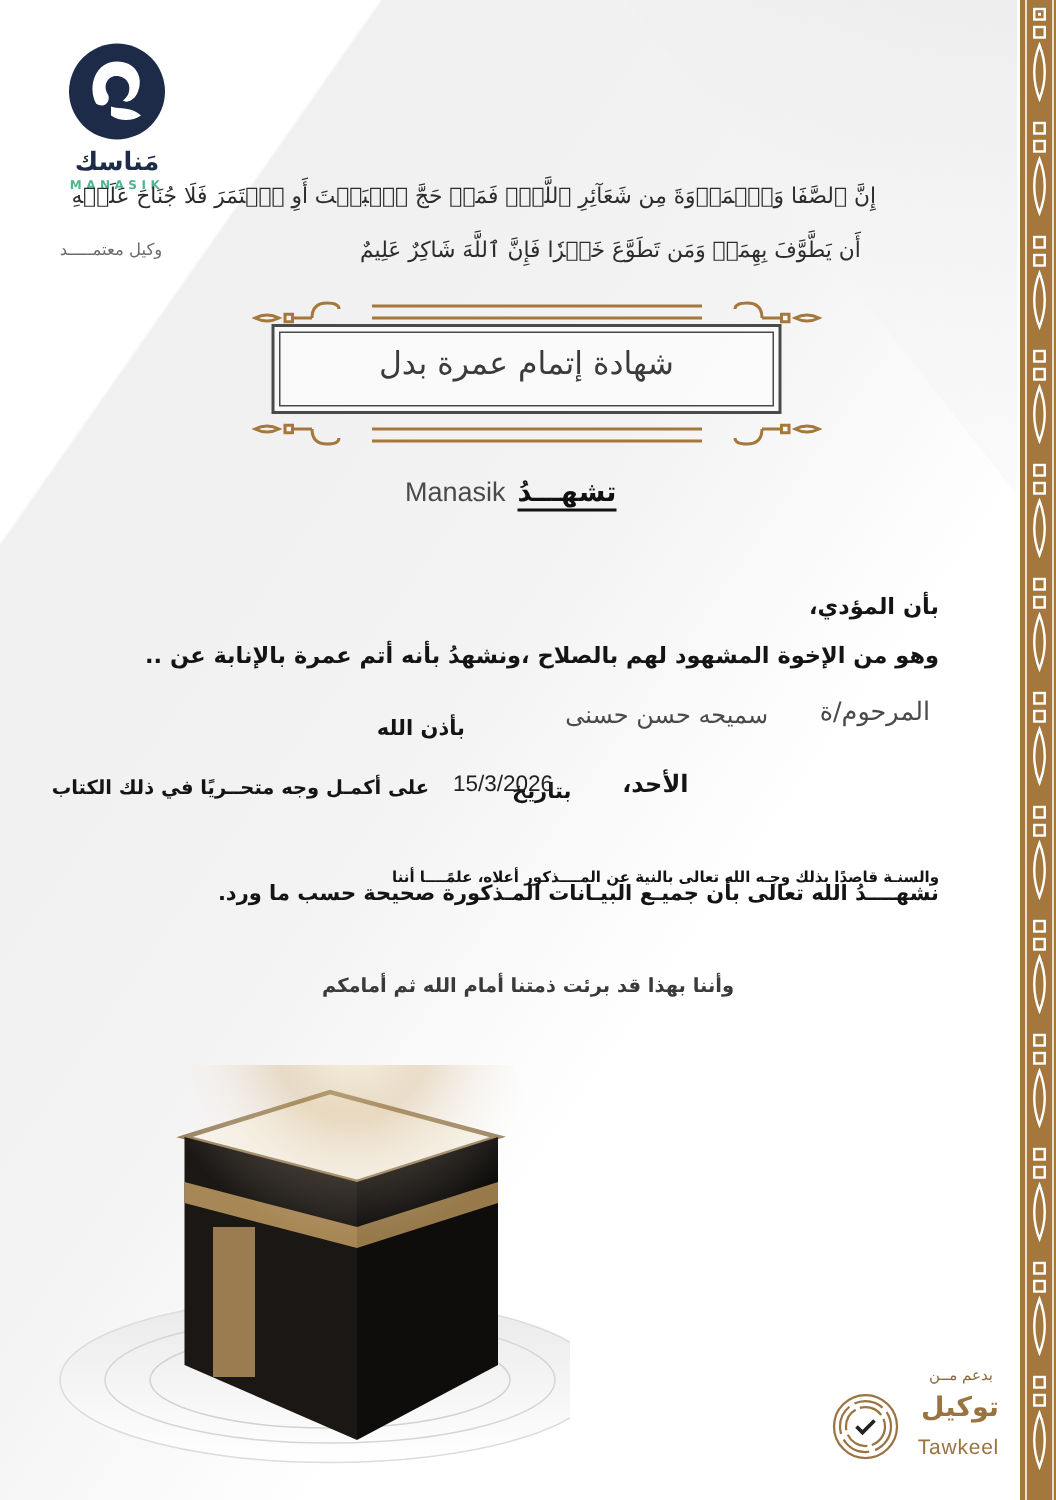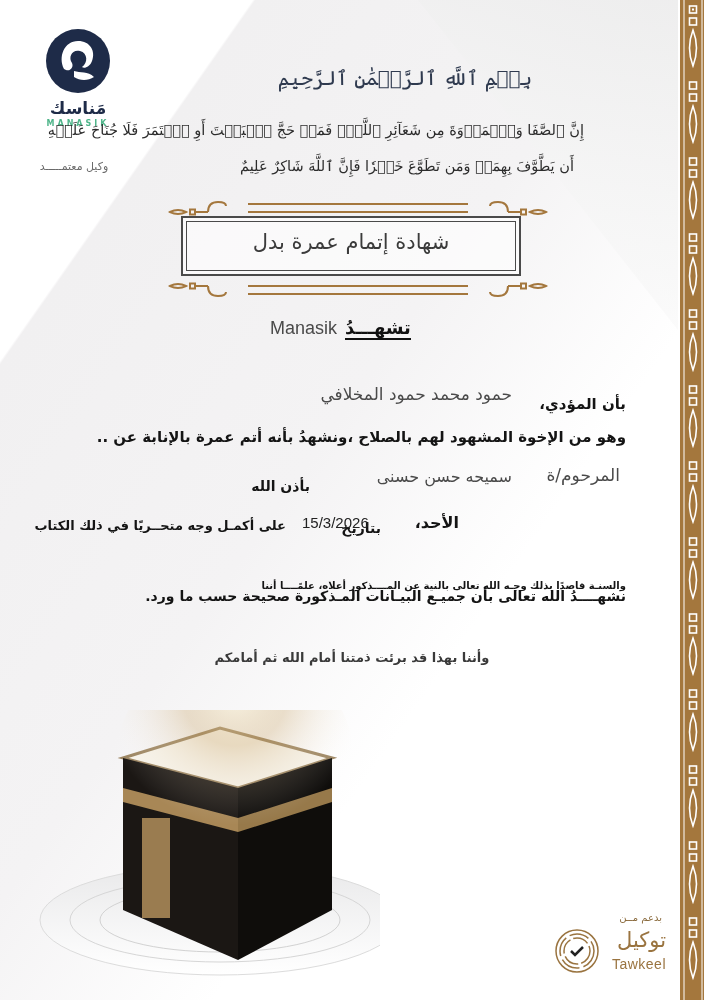--- a/index.html
+++ b/index.html
@@ -59,21 +59,21 @@
   .r-day { right: 245px; top: 513px; font-size: 16px; }
   .r-date-label { right: 323px; top: 520px; font-size: 14px; }
   .r-date { left: 302px; top: 514px; font-family: "Liberation Sans", sans-serif; font-size: 15px; color: #222; direction: ltr; }
   .r-p2 { right: 78px; top: 580px; font-size: 10px; }
   .r-p3 { right: 78px; top: 588px; font-size: 14px; }
   .r-closing1 { left: 0; width: 704px; text-align: center; top: 650px; font-size: 13px; color: #3a3a3a; }
   .r-closing2 { left: 0; width: 704px; text-align: center; top: 675px; font-size: 13px; color: #3a3a3a; }
   .kaaba { position: absolute; left: 20px; top: 710px; width: 360px; height: 280px; }
   .sponsor { position: absolute; left: 552px; top: 910px; width: 120px; height: 80px; }
   .sponsor-label { position: absolute; right: 10px; top: 2px; font-size: 10px; color: #8a6a3c; direction: rtl; }
-  .sponsor-ar { position: absolute; right: 6px; top: 18px; font-size: 21px; font-weight: normal; color: #9a7440; direction: rtl; }
+  .sponsor-ar { position: absolute; right: 6px; top: 18px; font-size: 18px; font-weight: bold; color: #9a7440; direction: rtl; }
   .sponsor-en { position: absolute; right: 6px; top: 46px; font-family: "Liberation Sans", sans-serif; font-size: 14px; color: #9a7440; letter-spacing: .5px; }
   .sponsor-icon { position: absolute; left: 2px; top: 18px; width: 46px; height: 46px; }
 </style>
 </head>
 <body>
 
 <div class="page">
   <div class="diag-shape"></div>
 
   <div class="border-strip">
@@ -111,21 +111,20 @@
       <circle cx="34" cy="34" r="32" fill="#1e2b48"></circle>
       <path d="M20 42 C14 30 20 14 34 14 C46 14 52 24 48 34 C46 40 40 42 38 40 C44 36 44 26 36 24 C28 22 24 30 28 36 C30 40 26 46 20 42 Z" fill="#ffffff"></path>
       <path d="M30 44 C36 46 44 44 50 50 C44 54 36 54 30 50 Z" fill="#ffffff"></path>
       <circle cx="33" cy="31" r="4" fill="#1e2b48"></circle>
     </svg>
     <div class="logo-ar">مَناسك</div>
     <div class="logo-en">MANASIK</div>
   </div>
   <div class="agent-label">وكيل معتمـــــد</div>
 
-  <div class="basmala">بِسۡمِ ٱللَّهِ ٱلرَّحۡمَٰنِ ٱلرَّحِيمِ</div>
   <div class="verse l1">إِنَّ ٱلصَّفَا وَٱلۡمَرۡوَةَ مِن شَعَآئِرِ ٱللَّهِۖ فَمَنۡ حَجَّ ٱلۡبَيۡتَ أَوِ ٱعۡتَمَرَ فَلَا جُنَاحَ عَلَيۡهِ</div>
   <div class="verse l2">أَن يَطَّوَّفَ بِهِمَاۚ وَمَن تَطَوَّعَ خَيۡرٗا فَإِنَّ ٱللَّهَ شَاكِرٌ عَلِيمٌ</div>
 
   <svg class="ornament" style="top:198px" viewBox="0 0 380 20">
     <g fill="none" stroke="#a4773d" stroke-width="2">
       <path d="M2 14 Q10 10 18 14 Q10 18 2 14 Z"></path>
       <rect x="22" y="11.5" width="5" height="5"></rect>
       <line x1="27" y1="14" x2="40" y2="14"></line>
       <path d="M40 14 Q40 4 50 4 Q58 4 58 8"></path>
       <line x1="80" y1="6" x2="300" y2="6"></line>
@@ -153,21 +152,20 @@
       <path d="M362 6 Q370 2 378 6 Q370 10 362 6 Z"></path>
     </g>
   </svg>
 
   <div class="witness-line">
     <span class="witness-org">Manasik</span>
     <span class="witness-verb">تشهـــدُ</span>
   </div>
 
   <div class="row bold r-performer-label">بأن المؤدي،</div>
-  <div class="row light r-performer-name">حمود محمد حمود المخلافي</div>
   <div class="row bold r-vouch">وهو من الإخوة المشهود لهم بالصلاح ،ونشهدُ بأنه أتم عمرة بالإنابة عن ..</div>
 
   <div class="row light r-deceased-label">المرحوم/ة</div>
   <div class="row light r-deceased-name">سميحه حسن حسنى</div>
   <div class="row bold r-permission">بأذن الله</div>
 
   <div class="row bold r-day">الأحد،</div>
   <div class="row bold r-date-label">بتاريخ</div>
   <div class="row r-date">15/3/2026</div>
   <div class="row bold" style="right:418px; top:518px; font-size:13px;">على أكمـل وجه  متحــريًا في ذلك الكتاب</div>

